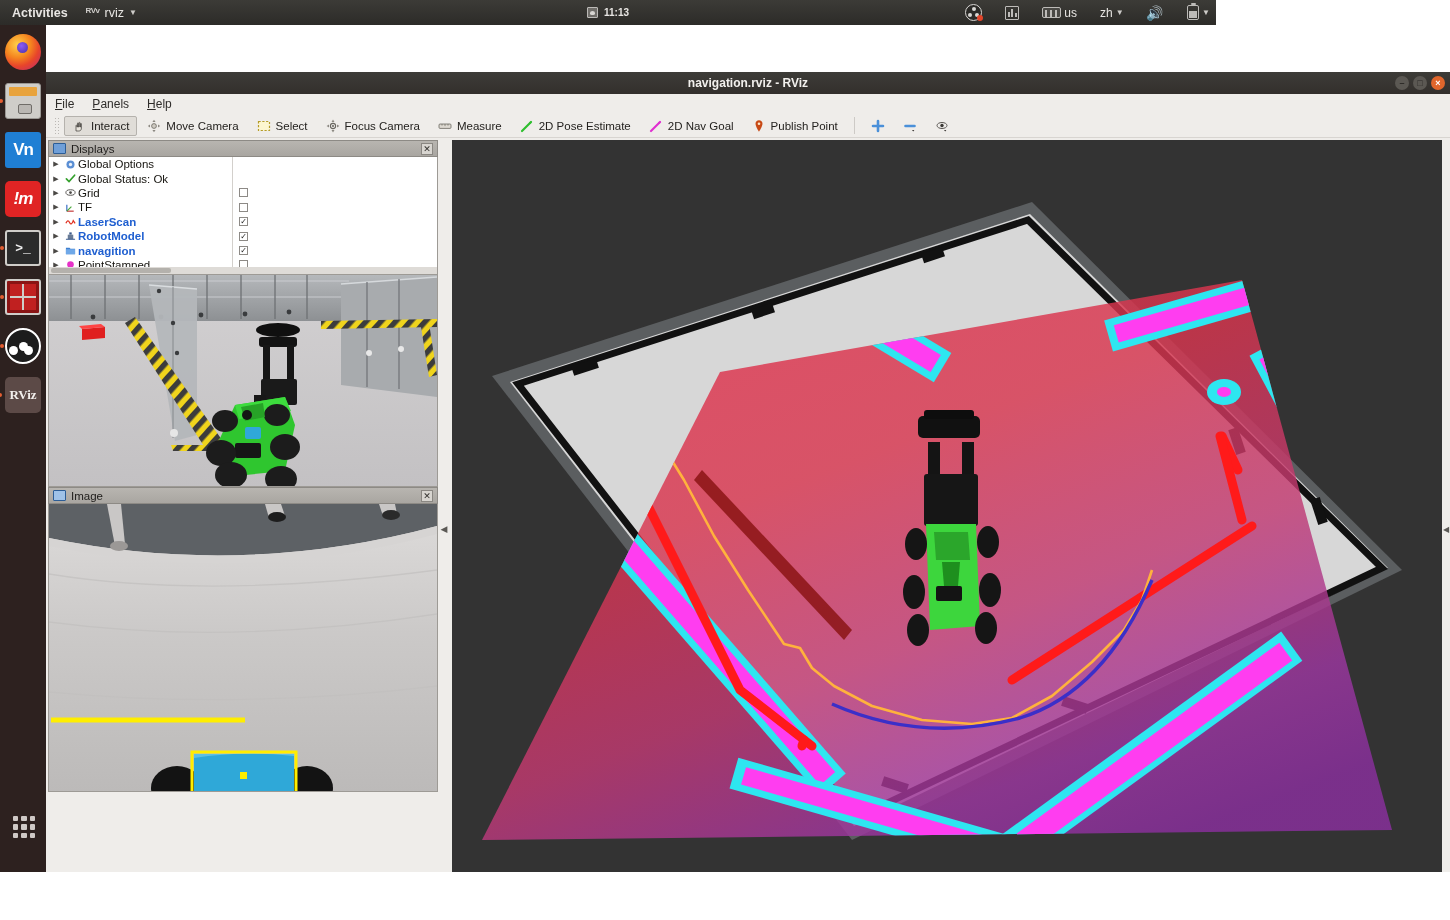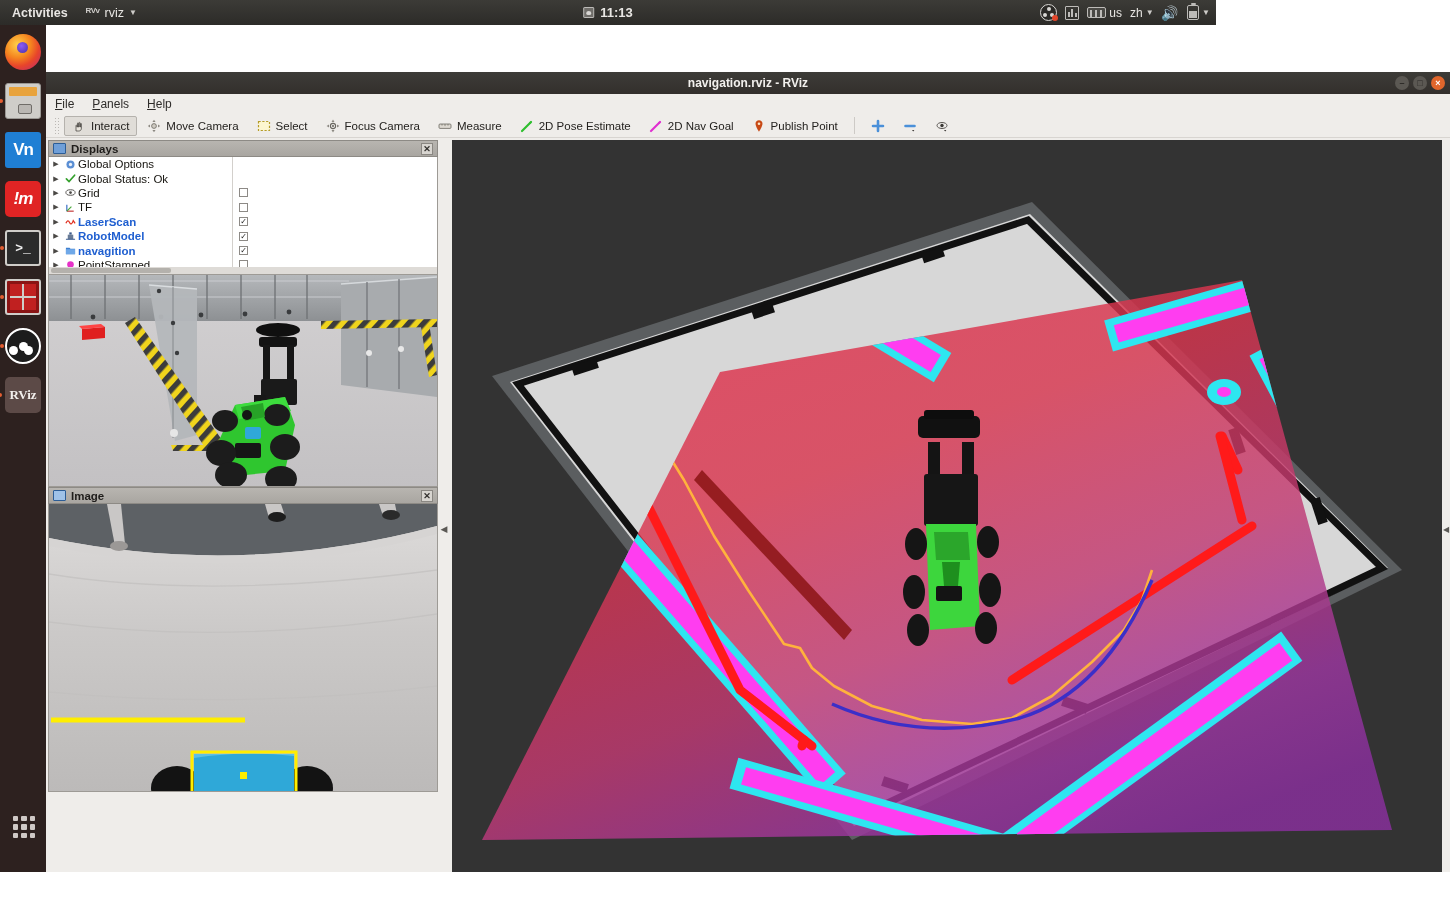--- a/index.html
+++ b/index.html
@@ -19,31 +19,31 @@
   }
   .activities { padding: 0 12px; font-weight: 600; font-size: 12.5px; }
   .appname { display: flex; align-items: center; gap: 5px; padding: 0 6px; }
   .rosglyph {
     font-size: 8px; font-weight: 700; letter-spacing: -0.5px;
     color: #cfcdca; transform: translateY(-2px);
   }
   .caret { font-size: 8px; opacity: .85; }
   .clock {
     position: absolute; left: 50%; transform: translateX(-50%);
-    display: flex; align-items: center; gap: 6px; font-size: 13px; font-weight: 600;
+    display: flex; align-items: center; gap: 6px; font-size: 10px; font-weight: 600;
   }
   .clock-ico {
     width: 11px; height: 11px; border: 1px solid #bdbbb8; border-radius: 1px;
     display: inline-block; position: relative; background: #6f6d69;
   }
   .clock-ico::after {
     content: ""; position: absolute; left: 2px; top: 3px; width: 5px; height: 4px;
     border-radius: 50% 50% 40% 40%; background: #d8d6d3;
   }
-  .tray { position: absolute; right: 6px; display: flex; align-items: center; gap: 8px; }
+  .tray { position: absolute; right: 6px; display: flex; align-items: center; gap: 23px; }
   .tray-item { display: flex; align-items: center; gap: 3px; font-size: 12px; }
   .ros-circle {
     width: 17px; height: 17px; border-radius: 50%; background: #2b2a27;
     position: relative; border: 1.5px solid #d9d7d4; display: inline-block;
   }
   .ros-circle i {
     position: absolute; background: #d9d7d4; border-radius: 50%;
     width: 4px; height: 4px;
   }
   .ros-circle i:nth-child(1){ left: 5.5px; top: 1.5px; }
@@ -137,21 +137,21 @@
   .tb-sep { width: 1px; height: 17px; background: #cdcac6; margin: 0 6px; }
   .tbi { width: 14px; height: 14px; position: relative; flex: none; }
 
   .workarea { position: relative; height: 782px; background: #efedea; }
 
   
   .dock { position: absolute; left: 2px; top: 2px; width: 390px; }
   .dock-head {
     height: 17px; background: linear-gradient(#b8b5b0, #a9a6a1);
     display: flex; align-items: center; gap: 5px; padding: 4px 4px;
-    border: 1px solid #8d8a85; font-size: 11.5px; font-weight: 700; color: #1f1d1b;
+    border: 1px solid #8d8a85; font-size: 11.5px; font-weight: 400; color: #1f1d1b;
   }
   .dock-x { margin-left: auto; width: 12px; height: 12px; background: #d8d5d0;
             border: 1px solid #8a8782; font-size: 9px; line-height: 10px; text-align: center; color: #33312e; }
   .mon-ico { width: 13px; height: 11px; background: #6f9fd8; border: 1.3px solid #2c5d96; border-radius: 1px; }
 
   .tree { background: #fff; border: 1px solid #9d9a95; border-top: none;
           height: 118px; overflow: hidden; position: relative; }
   .trow { height: 14.4px; display: flex; align-items: center; font-size: 11.5px; color: #16140f; }
   .tarrow { width: 14px; text-align: center; font-size: 7px; color: #4a4845; }
   .ticon { width: 15px; display: flex; align-items: center; justify-content: center; font-size: 10px; }

